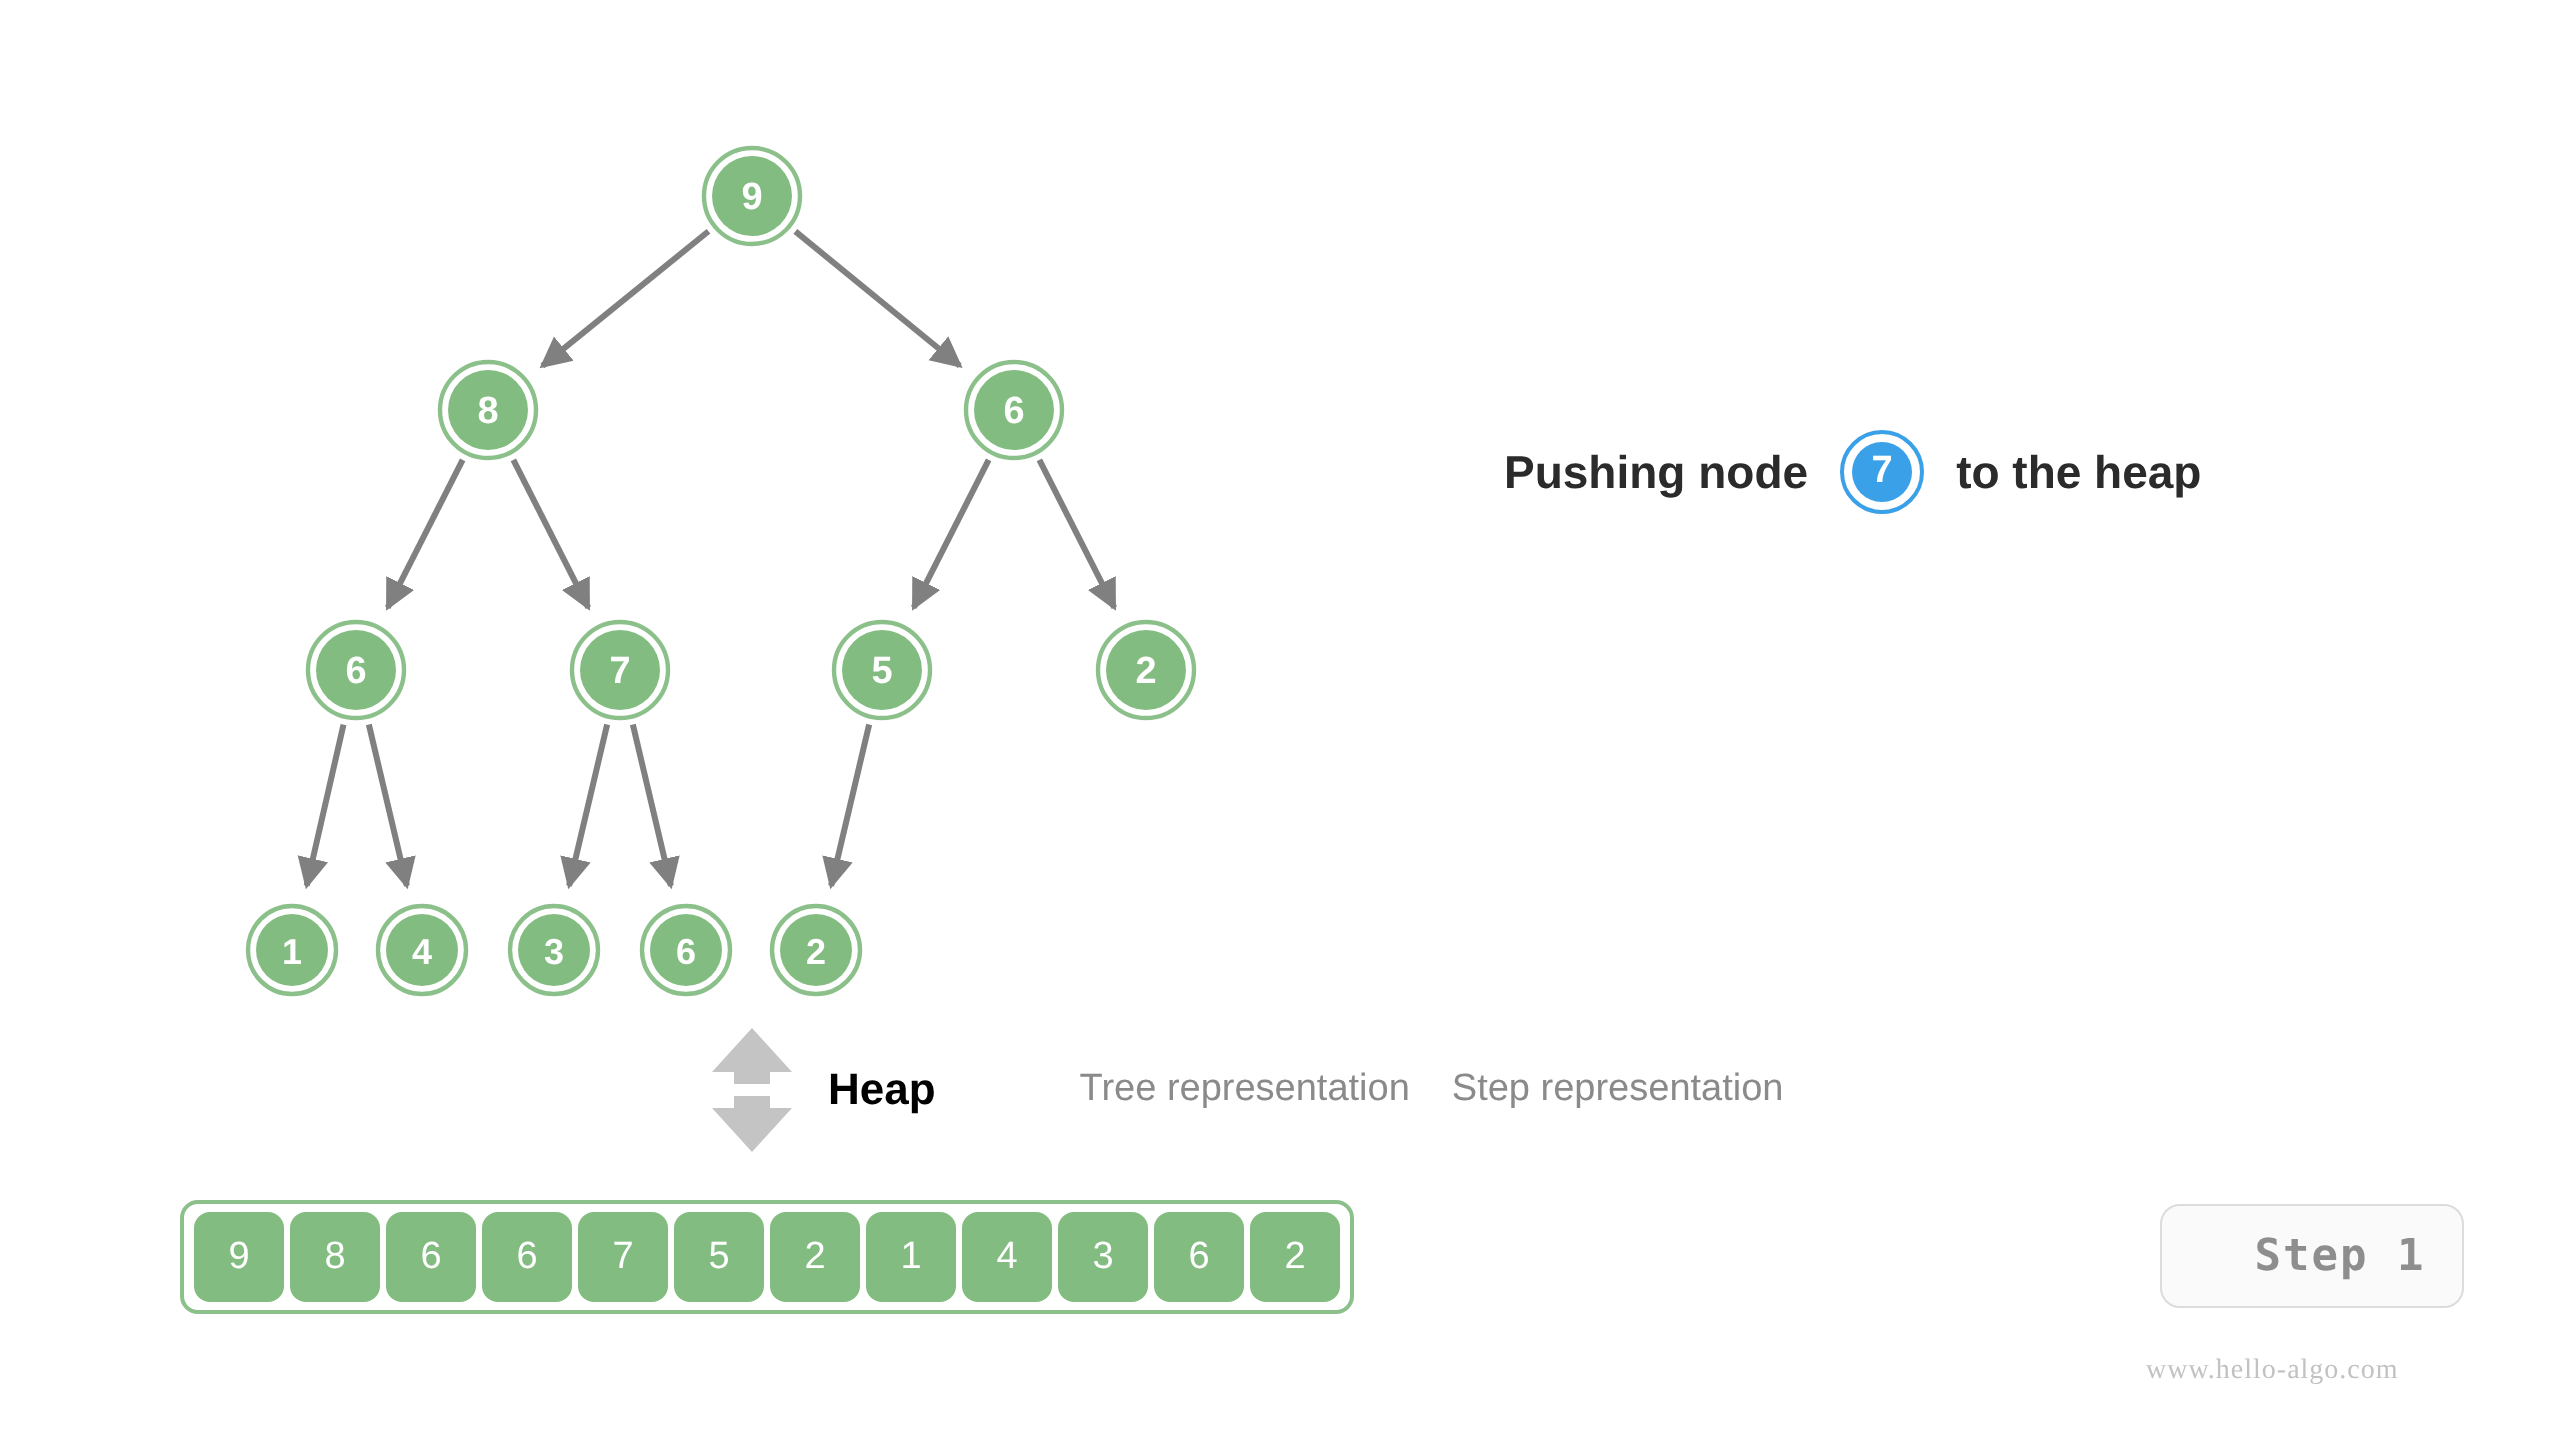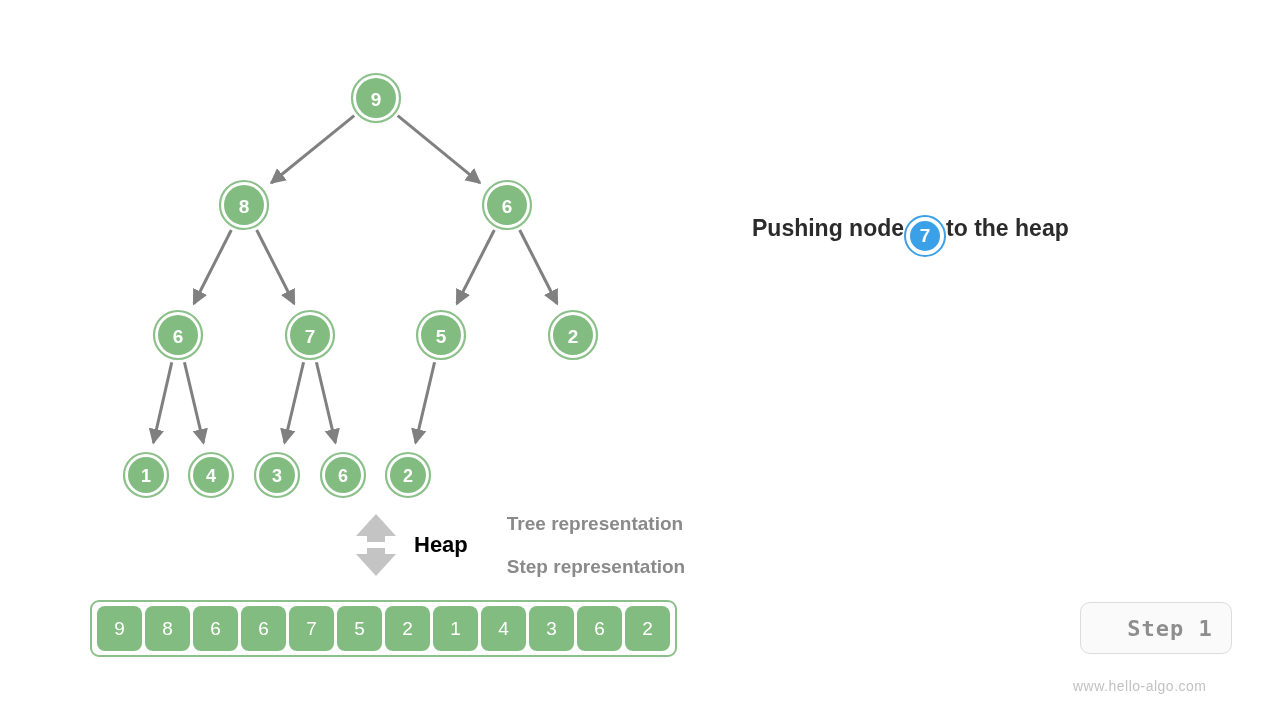--- a/index.html
+++ b/index.html
@@ -55,21 +55,22 @@
     dominant-baseline: central;
   }
   .node-label.leaf { font-size: 18px; }
 
   
   #caption {
     position: absolute;
     left: 752px;
     top: 215px;
     display: flex;
-    gap: 0;
+    align-items: center;
+    gap: 16px;
     font-size: 23px;
     font-weight: bold;
     color: #2b2b2b;
     white-space: nowrap;
   }
   #caption .chip {
     width: 38px;
     height: 38px;
     border-radius: 50%;
     background: #ffffff;
@@ -105,26 +106,25 @@
     height: 66px;
     flex: none;
   }
   #legend .heap-label {
     color: #000000;
     font-size: 22px;
     font-weight: bold;
     margin-left: 14px;
   }
   #legend .reps {
-    margin-left: 39px;
-    display: flex;
-    flex-direction: column;
+    margin-left: 72px;
+    display: flex;
+    flex-direction: row;
     justify-content: center;
     gap: 21px;
-    font-weight: bold;
   }
   #legend .reps div {
     color: #8A8A8A;
     font-size: 19px;
     white-space: nowrap;
   }
 
   
   #array-wrap {
     position: absolute;
@@ -170,21 +170,21 @@
     font-size: 22px;
     font-weight: bold;
     letter-spacing: 1px;
     padding-left: 28px;
   }
   #footer-url {
     position: absolute;
     left: 1073px;
     top: 678px;
     color: #C2C2C2;
-    font-family: Liberation Sans, sans-serif;
+    font-family: Liberation Serif, serif;
     font-size: 14px;
     letter-spacing: 0.5px;
   }
 </style>
 </head>
 <body>
 
 <div id="stage">
 
   <svg id="tree-svg" viewBox="0 0 700 520" xmlns="http://www.w3.org/2000/svg">

